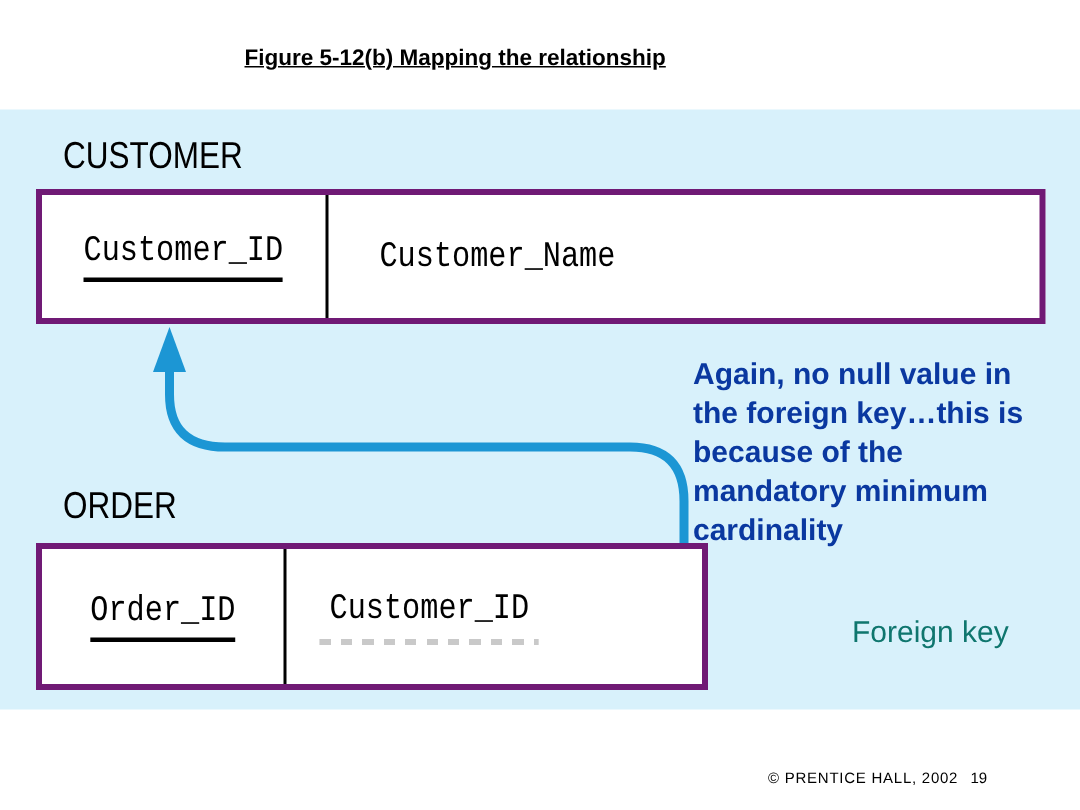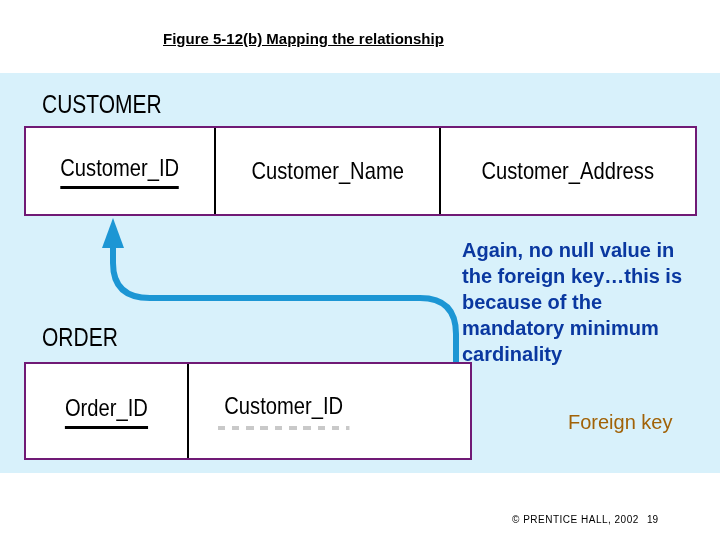--- a/index.html
+++ b/index.html
@@ -17,21 +17,21 @@
   }
   .arrow-svg { position:absolute; left:0; top:0; width:720px; height:540px; z-index:1; }
   .entity-label {
     position:absolute; z-index:2; color:#000000; font-size:25px; line-height:25px;
     transform:scaleX(0.84); transform-origin:left top; white-space:nowrap;
   }
   .entity-label.customer { left:42px; top:92px; }
   .entity-label.order    { left:42px; top:325px; }
   .etable {
     position:absolute; z-index:2; display:flex; box-sizing:border-box;
-    background:#ffffff; border:2px solid #701a75;
+    background:#ffffff; border:4px solid #701a75;font-family:Liberation Mono, monospace;
   }
   .etable.customer { left:24px; top:126px; width:673px; height:90px; }
   .etable.order    { left:24px; top:362px; width:448px; height:98px; }
   .cell {
     box-sizing:border-box; border-right:2px solid #000000;
     display:flex; align-items:center; justify-content:center;
   }
   .cell:last-child { border-right:none; }
   .customer .c0 { width:191px; } .customer .c1 { width:226px; } .customer .c2 { width:256px; }
   .order .c0 { width:163px; } .order .c1 { width:175px; } .order .c2 { width:190px; }
@@ -45,21 +45,21 @@
     display:block; height:4px; margin:6px -8px 0 -8px;
     background:repeating-linear-gradient(90deg,#c9c9c9 0 9px,transparent 9px 17px);
   }
   .note {
     position:absolute; left:462px; top:237px; z-index:2; width:260px;
     font-size:20px; font-weight:bold; line-height:26px; color:#0a38a0;
     white-space:pre-line;
   }
   .fk-label {
     position:absolute; left:568px; top:411px; z-index:2;
-    font-size:20px; color:#a16207; white-space:nowrap;
+    font-size:20px; color:#0f766e; white-space:nowrap;
   }
   .footer-copyright {
     position:absolute; left:512px; top:514px; font-size:10px; color:#000000;
     letter-spacing:0.5px; white-space:nowrap;
   }
   .footer-page { position:absolute; left:647px; top:514px; font-size:10px; color:#000000; }
 </style>
 </head>
 <body>
 
@@ -75,23 +75,20 @@
   </svg>
 
   <div class="entity-label customer">CUSTOMER</div>
 
   <div class="etable customer">
     <div class="cell c0">
       <span class="cond"><span class="pk-underline">Customer_ID</span></span>
     </div>
     <div class="cell c1">
       <span class="cond">Customer_Name</span>
-    </div>
-    <div class="cell c2">
-      <span class="cond">Customer_Address</span>
     </div>
   </div>
 
   <div class="note">Again, no null value in
 the foreign key…this is
 because of the
 mandatory minimum
 cardinality</div>
 
   <div class="entity-label order">ORDER</div>

